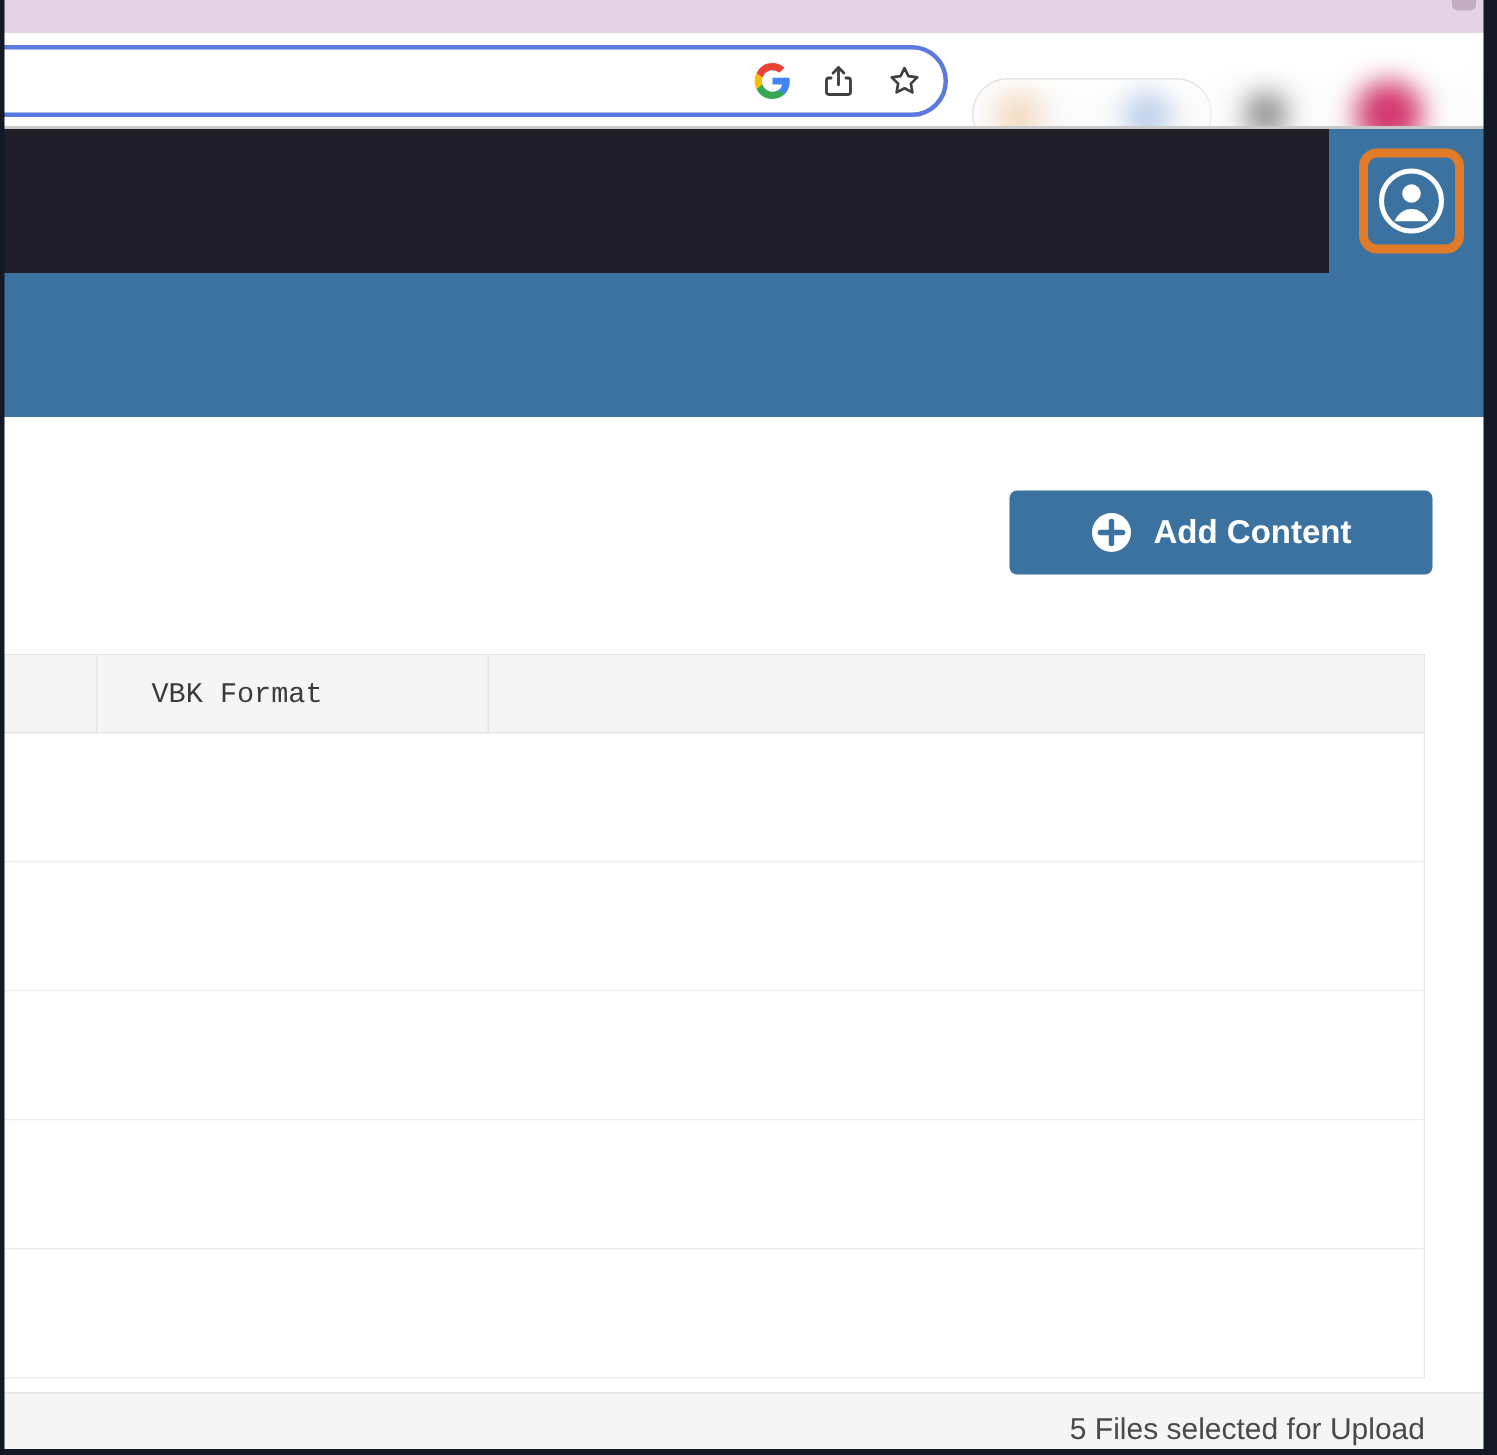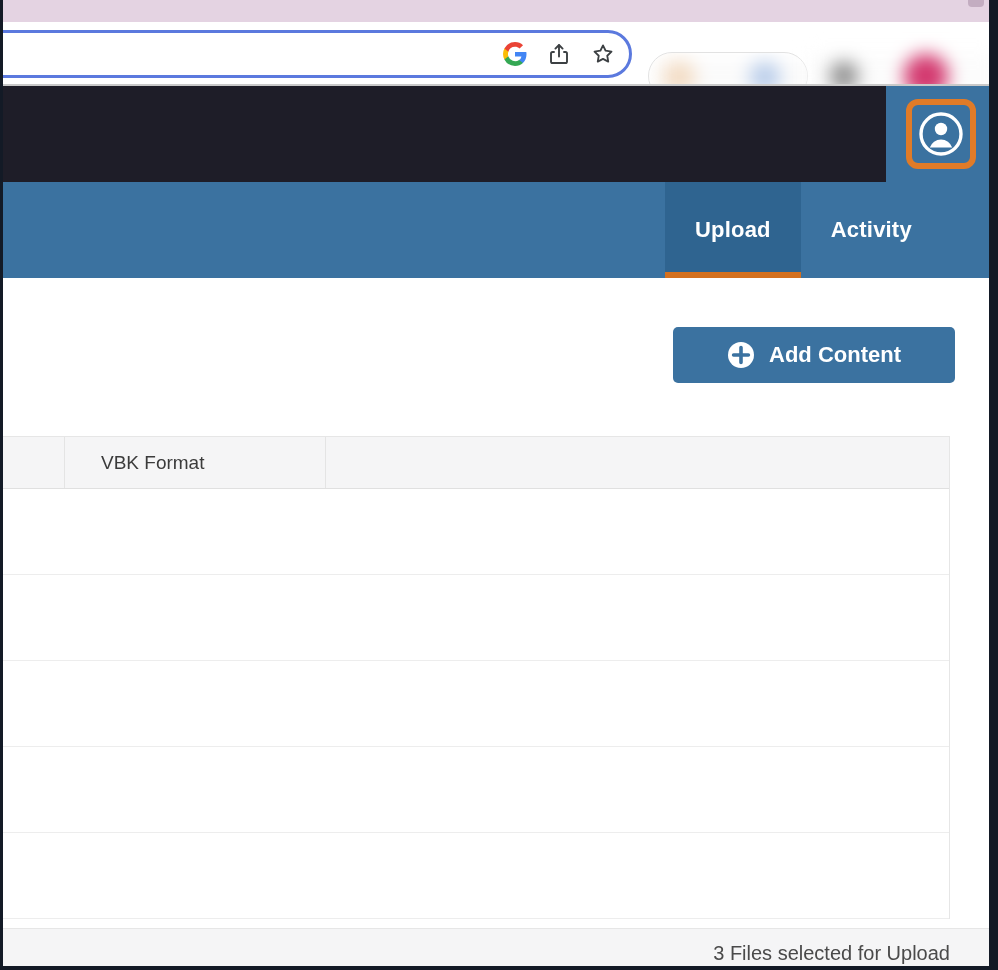--- a/index.html
+++ b/index.html
@@ -216,20 +216,21 @@
     border-bottom: 1px solid #e0e0e0;
   }
   .th {
     display: flex;
     align-items: center;
     padding-left: 36px;
     font-size: 19px;
     color: #3b3b3b;
     border-right: 1px solid #e4e4e4;
     white-space: nowrap;
+    font-family: Liberation Mono, monospace;
   }
   .th.c-select { width: 74px; padding-left: 0; }
   .th.c-format { width: 261px; }
   .th.c-action { width: 539px; }
   .th.c-last   { width: 85px; border-right: none; }
 
   .trow {
     height: 86px;
     border-bottom: 1px solid #ededed;
     background: #ffffff;
@@ -325,28 +326,20 @@
   <div class="account-btn">
     <svg viewBox="0 0 48 48" width="48" height="48" aria-hidden="true">
       <circle cx="24" cy="24" r="20" fill="none" stroke="#ffffff" stroke-width="3.4"></circle>
       <circle cx="24" cy="19" r="6.2" fill="#ffffff"></circle>
       <path d="M12.8 37.5a11.8 11.8 0 0 1 22.4 0z" fill="#ffffff"></path>
     </svg>
   </div>
   <div class="account-highlight"></div>
 
   <div class="app-nav"></div>
-  <div class="nav-tabs">
-    <div class="nav-tab active">
-      <span>Upload</span>
-    </div>
-    <div class="nav-tab">
-      <span>Activity</span>
-    </div>
-  </div>
 
   <div class="content">
 
     <button class="add-content-btn">
       <span class="plus-ico">
         <svg viewBox="0 0 28 28" width="28" height="28" aria-hidden="true">
           <circle cx="14" cy="14" r="13" fill="#ffffff"></circle>
           <path d="M14 6.6v14.8M6.6 14h14.8" stroke="#3b72a0" stroke-width="3.6" stroke-linecap="round"></path>
         </svg>
       </span>
@@ -361,21 +354,21 @@
       </div>
 
       <div class="trow"></div>
       <div class="trow"></div>
       <div class="trow"></div>
       <div class="trow"></div>
       <div class="trow"></div>
     </div>
 
     <div class="table-footer">
-      <span class="ftxt">3 Files selected for Upload</span>
+      <span class="ftxt">5 Files selected for Upload</span>
     </div>
 
   </div>
 
   <div class="edge-left"></div>
   <div class="edge-right"></div>
   <div class="edge-bottom"></div>
 
 </div>
 

